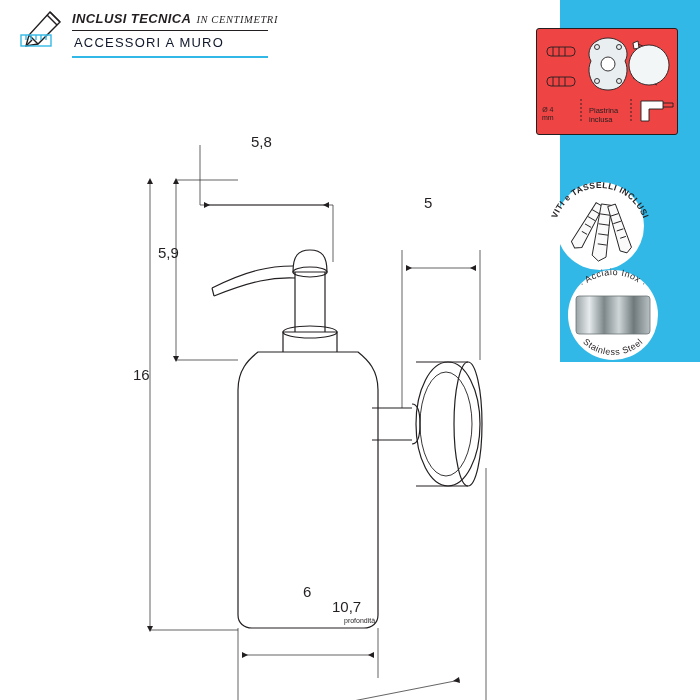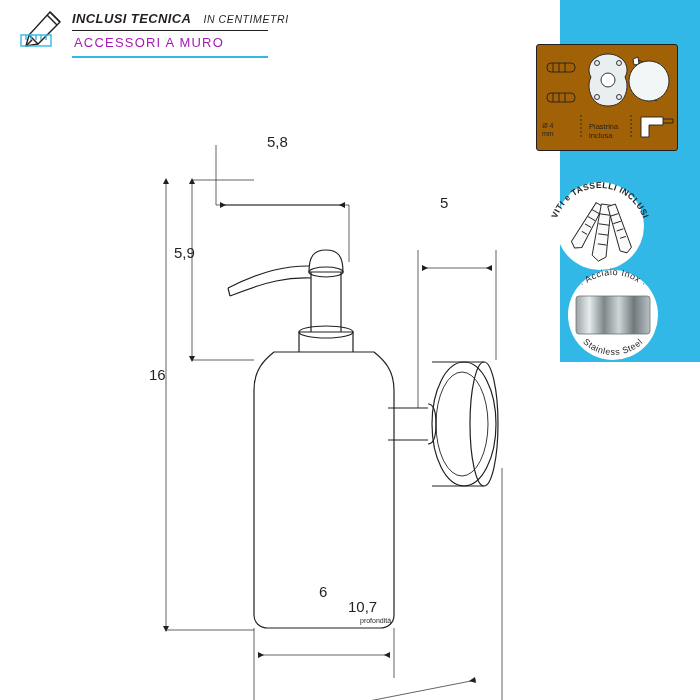--- a/index.html
+++ b/index.html
@@ -26,37 +26,37 @@
 
   
   .header{ position:absolute; left:0; top:0; width:504px; height:58px; }
   .hdr-icon{ position:absolute; left:20px; top:10px; width:44px; height:40px; }
   .hdr-title{
     position:absolute; left:72px; top:11px;
     font-size:13px; font-weight:bold; font-style:italic; letter-spacing:.4px;
     color:#231f20;
   }
   .hdr-title .sub{
-    font-weight:normal; font-style:italic; font-size:10.5px; letter-spacing:.6px; margin-left:12px;
+    font-weight:normal; font-style:italic; font-size:10.5px; letter-spacing:.6px; margin-left:5px;font-family:Liberation Serif, serif;
   }
   .hdr-rule{ position:absolute; left:72px; top:30px; width:196px; height:1px; background:#231f20; }
   .hdr-sub2{
     position:absolute; left:74px; top:35px;
-    font-size:13px; letter-spacing:1.2px; color:#a21caf;
+    font-size:13px; letter-spacing:1.2px; color:#0f172a;
   }
   .hdr-underline{ position:absolute; left:72px; top:56px; width:196px; height:2px; background:#32b8e6; }
 
   
-  .drawing{ position:absolute; left:16px; top:60px; width:504px; height:640px; }
+  .drawing{ position:absolute; left:0; top:60px; width:504px; height:640px; }
   svg { display:block; }
 
   
   .plate-box{
-    position:absolute; left:536px; top:44px; width:140px; height:105px;
-    background:#a16207; border:1px solid #231f20; border-radius:3px;
+    position:absolute; left:536px; top:28px; width:140px; height:105px;
+    background:#ef4444; border:1px solid #231f20; border-radius:3px;
   }
   .plate-label{
     position:absolute; left:52px; top:77px; font-size:7.5px; line-height:9px; color:#231f20;
   }
   .plate-diam{
     position:absolute; left:5px; top:77px; font-size:7px; line-height:8px; color:#231f20; text-align:center;
   }
 
   .badge{
     position:absolute; border-radius:50%;

